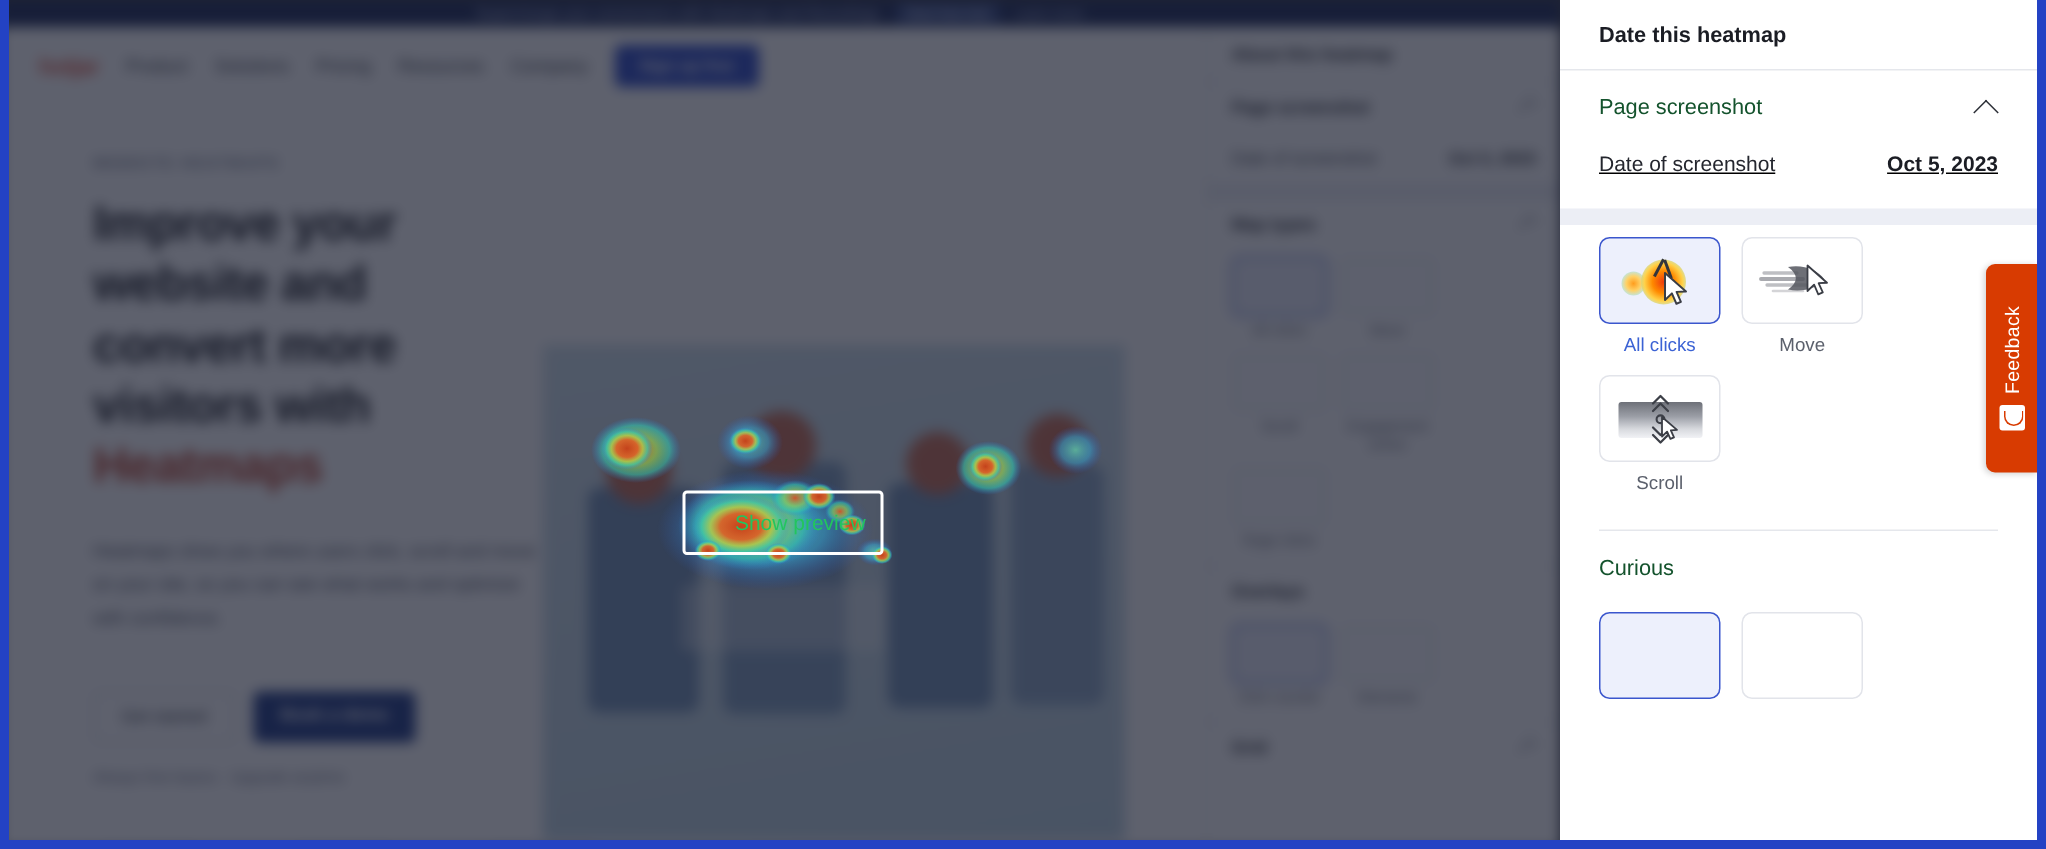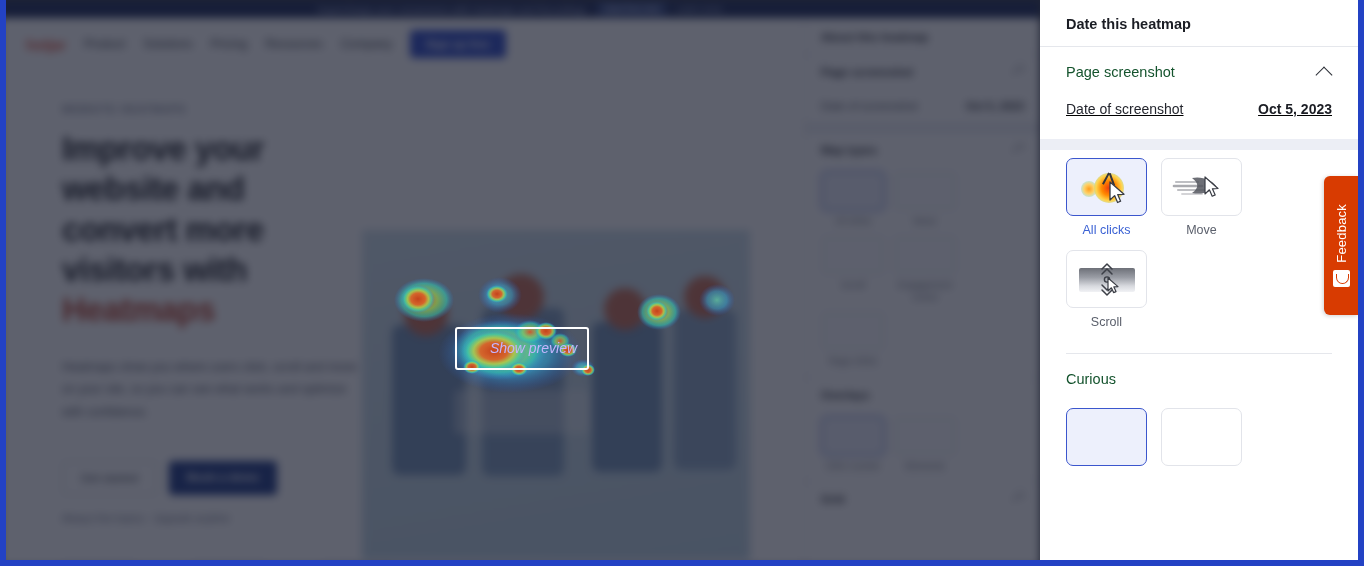--- a/index.html
+++ b/index.html
@@ -127,23 +127,22 @@
 
   
   .heat-layer { position: absolute; left: 0; top: 0; width: 1040px; height: 566px; z-index: 12; pointer-events: none; }
   .heat-preview-frame {
     position: absolute; left: 455px; top: 327px; width: 134px; height: 43px;
     border: 2px solid #ffffff; border-radius: 3px;
     z-index: 14;
   }
   .heat-preview-label {
     position: absolute; left: 455px; top: 340px; width: 157px;
-    text-align: center; font-size: 14px; color: #c4b5fd; z-index: 15;
+    text-align: center; font-size: 14px; color: #22c55e; z-index: 15;
     font-family: "Liberation Sans", sans-serif;
-    font-style: italic;
   }
 
   
   .sidebar {
     position: absolute; right: 6px; top: 0; width: 318px; height: 566px;
     background: #ffffff; z-index: 40;
     overflow: hidden;
   }
   .sb-title {
     font-size: 14.5px; font-weight: 700; color: #1b1d24;

